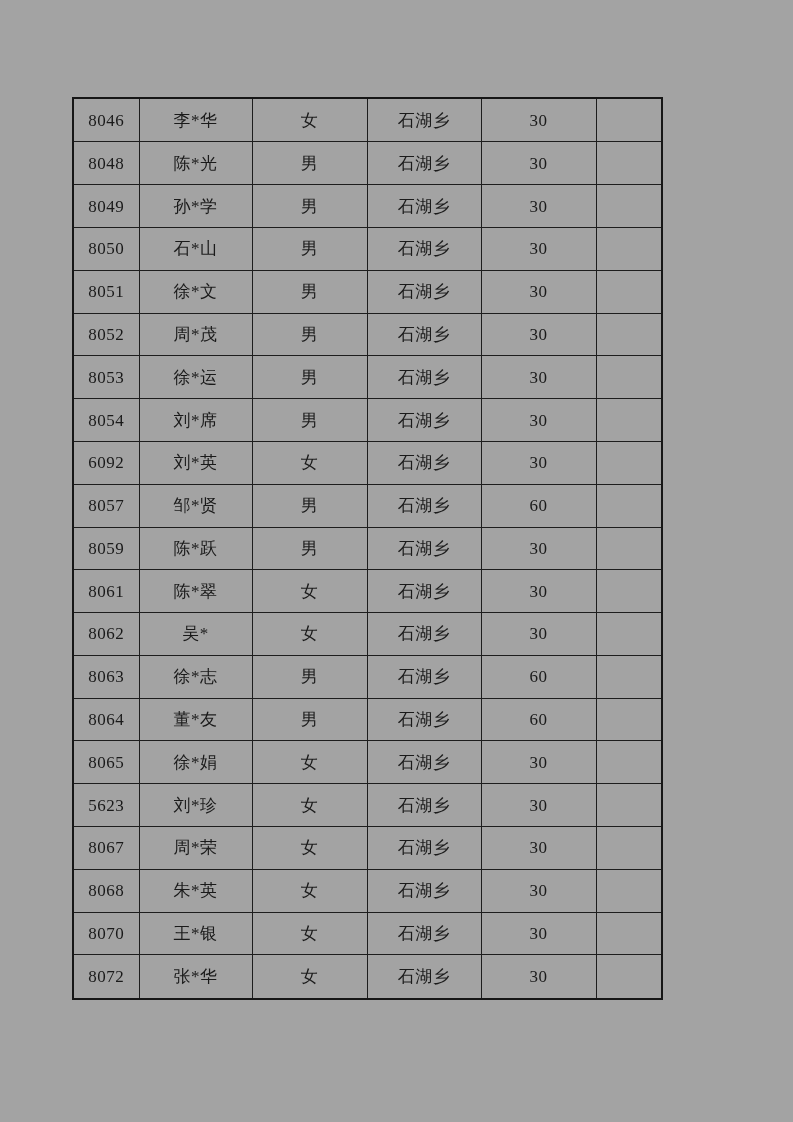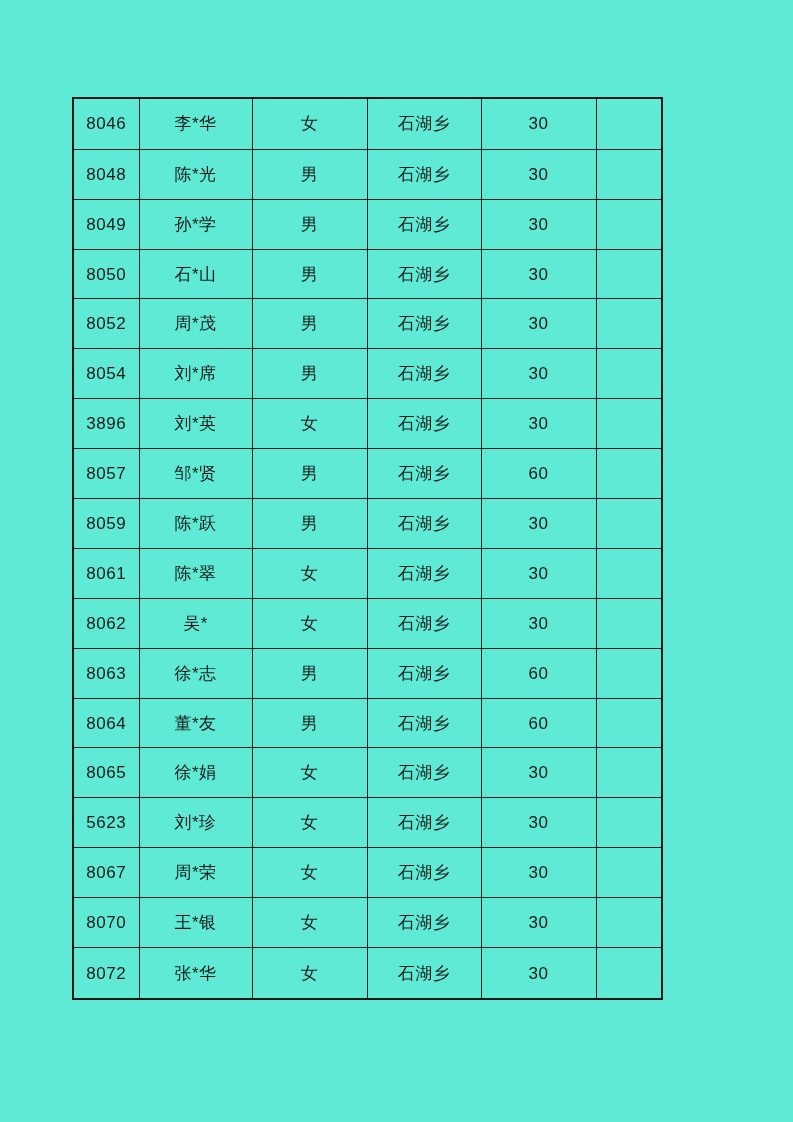--- a/index.html
+++ b/index.html
@@ -4,23 +4,23 @@
 <style>
   html, body {
     margin: 0;
     padding: 0;
     background: #ffffff;
   }
   .page {
     position: relative;
     width: 793px;
     height: 1122px;
-    background: #5eead4;
+    background: #a3a3a3;
     overflow: hidden;
-    font-family: Liberation Sans, sans-serif;
+    font-family: Liberation Serif, serif;
   }
   table.data-table {
     position: absolute;
     left: 72px;
     top: 97px;
     width: 589px;
     height: 903px;
     border-collapse: collapse;
     table-layout: fixed;
     border: 2px solid #161616;
@@ -88,37 +88,53 @@
         </tr>
         <tr>
           <td class="cell-id">8050</td>
           <td class="cell-name">石*山</td>
           <td class="cell-gender">男</td>
           <td class="cell-township">石湖乡</td>
           <td class="cell-amount">30</td>
           <td class="cell-blank"></td>
         </tr>
         <tr>
+          <td class="cell-id">8051</td>
+          <td class="cell-name">徐*文</td>
+          <td class="cell-gender">男</td>
+          <td class="cell-township">石湖乡</td>
+          <td class="cell-amount">30</td>
+          <td class="cell-blank"></td>
+        </tr>
+        <tr>
           <td class="cell-id">8052</td>
           <td class="cell-name">周*茂</td>
           <td class="cell-gender">男</td>
           <td class="cell-township">石湖乡</td>
           <td class="cell-amount">30</td>
           <td class="cell-blank"></td>
         </tr>
         <tr>
+          <td class="cell-id">8053</td>
+          <td class="cell-name">徐*运</td>
+          <td class="cell-gender">男</td>
+          <td class="cell-township">石湖乡</td>
+          <td class="cell-amount">30</td>
+          <td class="cell-blank"></td>
+        </tr>
+        <tr>
           <td class="cell-id">8054</td>
           <td class="cell-name">刘*席</td>
           <td class="cell-gender">男</td>
           <td class="cell-township">石湖乡</td>
           <td class="cell-amount">30</td>
           <td class="cell-blank"></td>
         </tr>
         <tr>
-          <td class="cell-id">3896</td>
+          <td class="cell-id">6092</td>
           <td class="cell-name">刘*英</td>
           <td class="cell-gender">女</td>
           <td class="cell-township">石湖乡</td>
           <td class="cell-amount">30</td>
           <td class="cell-blank"></td>
         </tr>
         <tr>
           <td class="cell-id">8057</td>
           <td class="cell-name">邹*贤</td>
           <td class="cell-gender">男</td>
@@ -178,20 +194,28 @@
           <td class="cell-id">5623</td>
           <td class="cell-name">刘*珍</td>
           <td class="cell-gender">女</td>
           <td class="cell-township">石湖乡</td>
           <td class="cell-amount">30</td>
           <td class="cell-blank"></td>
         </tr>
         <tr>
           <td class="cell-id">8067</td>
           <td class="cell-name">周*荣</td>
+          <td class="cell-gender">女</td>
+          <td class="cell-township">石湖乡</td>
+          <td class="cell-amount">30</td>
+          <td class="cell-blank"></td>
+        </tr>
+        <tr>
+          <td class="cell-id">8068</td>
+          <td class="cell-name">朱*英</td>
           <td class="cell-gender">女</td>
           <td class="cell-township">石湖乡</td>
           <td class="cell-amount">30</td>
           <td class="cell-blank"></td>
         </tr>
         <tr>
           <td class="cell-id">8070</td>
           <td class="cell-name">王*银</td>
           <td class="cell-gender">女</td>
           <td class="cell-township">石湖乡</td>

